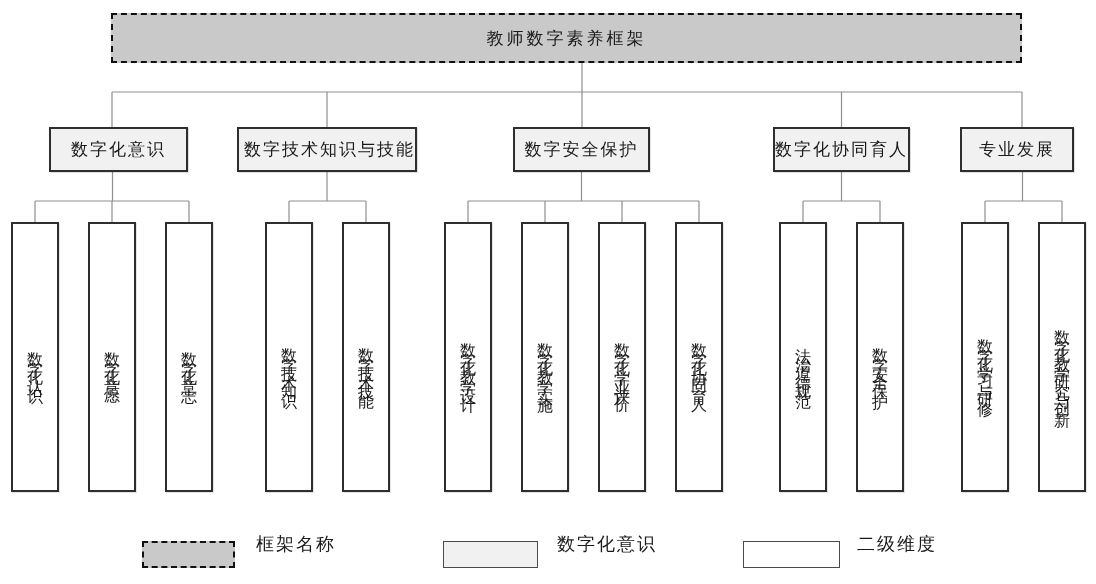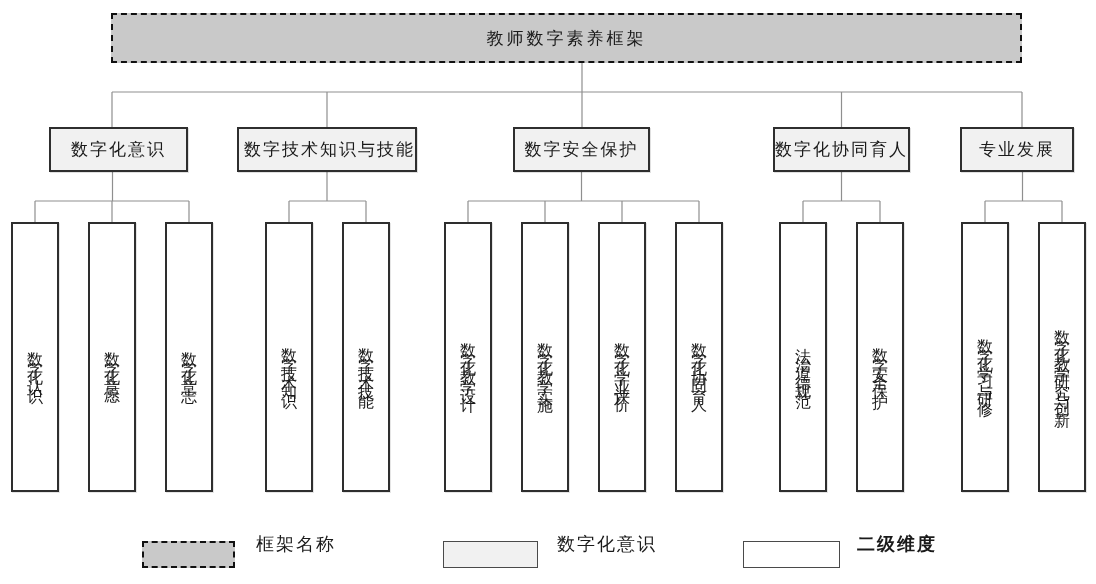--- a/index.html
+++ b/index.html
@@ -54,21 +54,21 @@
   .legend-swatch { position: absolute; top: 541px; height: 27px; box-sizing: border-box; }
   .legend-swatch.frame  { left: 142px; width: 93px; background: #c9c9c9; border: 2px dashed #111111; }
   .legend-swatch.level1 { left: 443px; width: 95px; background: #f1f1f1; border: 1px solid #4a4a4a; }
   .legend-swatch.level2 { left: 743px; width: 97px; background: #ffffff; border: 1px solid #4a4a4a; }
   .legend-label {
     position: absolute; top: 531px; height: 27px; line-height: 27px;
     font-size: 18px; letter-spacing: 2px;
   }
   .legend-label.frame  { left: 256px; }
   .legend-label.level1 { left: 557px; }
-  .legend-label.level2 { left: 857px; font-weight: bold; }
+  .legend-label.level2 { left: 857px; }
 </style>
 </head>
 <body>
 
 <div class="stage">
 
   <svg class="wires" width="1096" height="584" viewBox="0 0 1096 584">
     <path d="M582,63 V92 M112,92 H1022 M112,92 V127 M327,92 V127 M582,92 V127 M841.5,92 V127 M1022,92 V127"></path>
     <path d="M112.5,172 V201 M35,201 H189 M35,201 V222 M112,201 V222 M189,201 V222"></path>
     <path d="M327,172 V201 M289,201 H366 M289,201 V222 M366,201 V222"></path>

